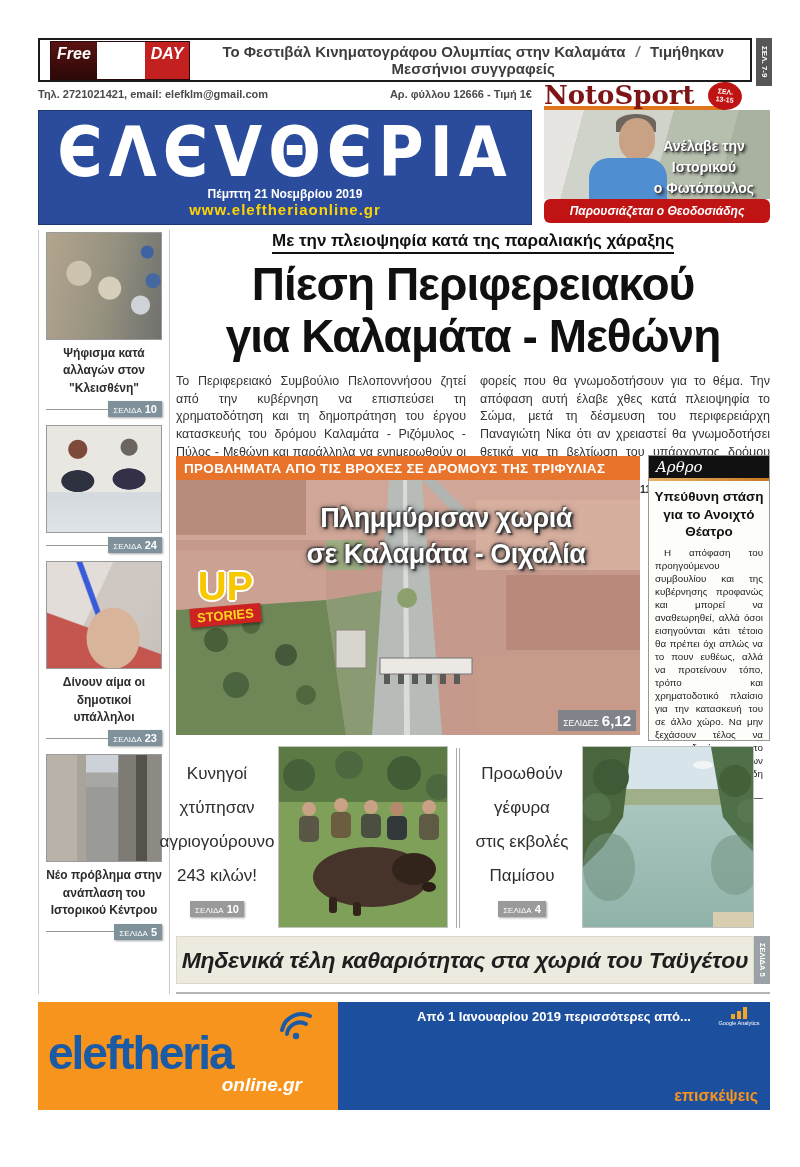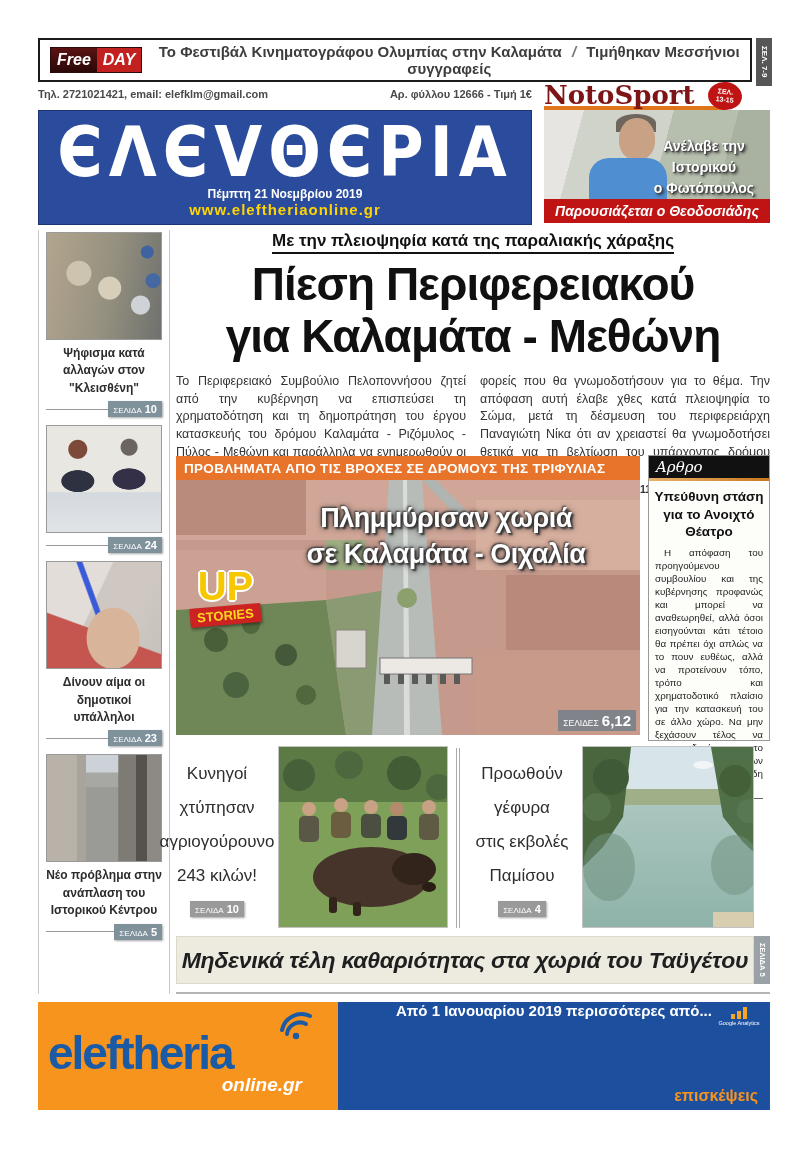--- a/index.html
+++ b/index.html
@@ -2,21 +2,21 @@
 <html><head>
 <meta charset="utf-8">
 <style>
   * { box-sizing: border-box; }
   body { margin:0; background:#ffffff; font-family:"Liberation Sans", sans-serif; }
   .page { position:relative; width:800px; height:1167px; background:#fff; overflow:hidden; }
 
   
   .top-strip { position:absolute; left:38px; top:38px; width:714px; height:44px;
     border:2px solid #1c1c1c; display:flex; align-items:center; gap:16px; padding:0 10px; background:#fff; }
-  .freeday { display:flex; height:26px; font-weight:bold; font-style:italic; border:1px solid #2a0a0a; }
+  .freeday { display:flex; height:39px; font-weight:bold; font-style:italic; border:1px solid #2a0a0a;gap:48px; }
   .freeday .free { background:linear-gradient(#5a1212,#2c0808); color:#fff; padding:3px 6px; font-size:16px; }
   .freeday .day  { background:#c32020; color:#fff; padding:3px 6px; font-size:16px; }
   .top-strip .headline { flex:1; text-align:center; font-size:15px; font-weight:bold; color:#3d3d3d; }
   .top-strip .sep { font-style:italic; color:#777; padding:0 6px; }
   .vtab { position:absolute; writing-mode:vertical-rl; text-orientation:mixed; color:#fff;
     font-size:8px; font-weight:bold; display:flex; align-items:center; justify-content:center; }
   .tab-top { left:756px; top:38px; width:16px; height:48px; background:#565656; }
 
   
   .infobar { position:absolute; left:38px; top:88px; width:494px; display:flex;
@@ -40,21 +40,21 @@
     display:flex; flex-direction:column; justify-content:center; transform:rotate(6deg); line-height:1.2; }
   .ns-photo { position:relative; height:89px; overflow:hidden;
     background:linear-gradient(105deg,#e6e5e1 0 16%, #d0d3ca 16% 52%, #b6beae 52% 78%, #a9b2a0 78%); }
   .ns-hair { position:absolute; left:32%; top:4%; width:40px; height:18px; background:#6e655c; border-radius:50% 50% 0 0; }
   .ns-head { position:absolute; left:33%; top:9%; width:36px; height:42px; background:#c9a184; border-radius:48% 48% 44% 44%; }
   .ns-body { position:absolute; left:20%; top:54%; width:78px; height:46%; background:#4f8ed0; border-radius:20px 20px 0 0; }
   .ns-overlay { position:absolute; right:2px; top:26px; width:128px; text-align:center;
     color:#fff; font-weight:bold; font-size:14px; line-height:1.5;
     text-shadow:1px 1px 0 #444, 2px 2px 3px #222; }
   .ns-footer { height:24px; background:#c01414; color:#fff; font-weight:bold; font-style:italic;
-    font-size:14px; display:flex; align-items:center; justify-content:center; }
+    font-size:12px; display:flex; align-items:center; justify-content:center;border-radius:6px; }
 
   
   .lead { position:absolute; left:176px; top:231px; width:594px; text-align:center; }
   .lead .kicker { display:inline-block; font-size:17px; font-weight:bold; color:#111;
     border-bottom:2px solid #111; padding-bottom:1px; }
   .lead .hl { font-size:46px; font-weight:bold; letter-spacing:-1px; color:#101010; line-height:1.14; }
   .lead .hl1 { margin-top:4px; }
   .lead-body { display:flex; gap:14px; margin-top:10px; text-align:justify;
     font-size:12.5px; line-height:1.42; color:#333; }
   .lead-body .col { flex:1; }
@@ -149,21 +149,21 @@
   .tay-rule { position:absolute; left:176px; top:992px; width:594px; border-top:2px solid #b5b5b5; }
 
   
   .banner { position:absolute; left:38px; top:1002px; width:732px; height:108px; display:flex; }
   .banner-left { width:300px; background:#f7941d; position:relative; }
   .el-logo { position:absolute; left:10px; top:24px; font-size:46px; font-weight:bold; 
     letter-spacing:-2px; color:#1b5aa5; }
   .el-sub { position:absolute; right:36px; top:72px; font-size:19px; font-weight:bold; font-style:italic; color:#fff; }
   .wifi { position:absolute; right:22px; top:6px; }
   .banner-right { flex:1; background:#1d4f9f; color:#fff; position:relative; text-align:center; }
-  .bn-line1 { font-size:15px; font-weight:bold; }
+  .bn-line1 { margin-top:7px; font-size:13px; font-weight:bold; }
   .bn-num { font-size:57px; font-weight:bold; letter-spacing:2px; line-height:1.05; }
   .bn-visits { position:absolute; right:12px; bottom:5px; color:#f7941d; font-size:16px; font-weight:bold; }
   .ga { position:absolute; right:8px; top:5px; width:46px; text-align:center; }
   .ga-bars { display:flex; align-items:flex-end; gap:2px; justify-content:center; height:12px; }
   .ga-bars i { display:block; width:4px; background:#f5a623; }
   .ga-txt { font-size:5.5px; color:#fff; margin-top:1px; }
 </style>
 </head>
 <body>
 

